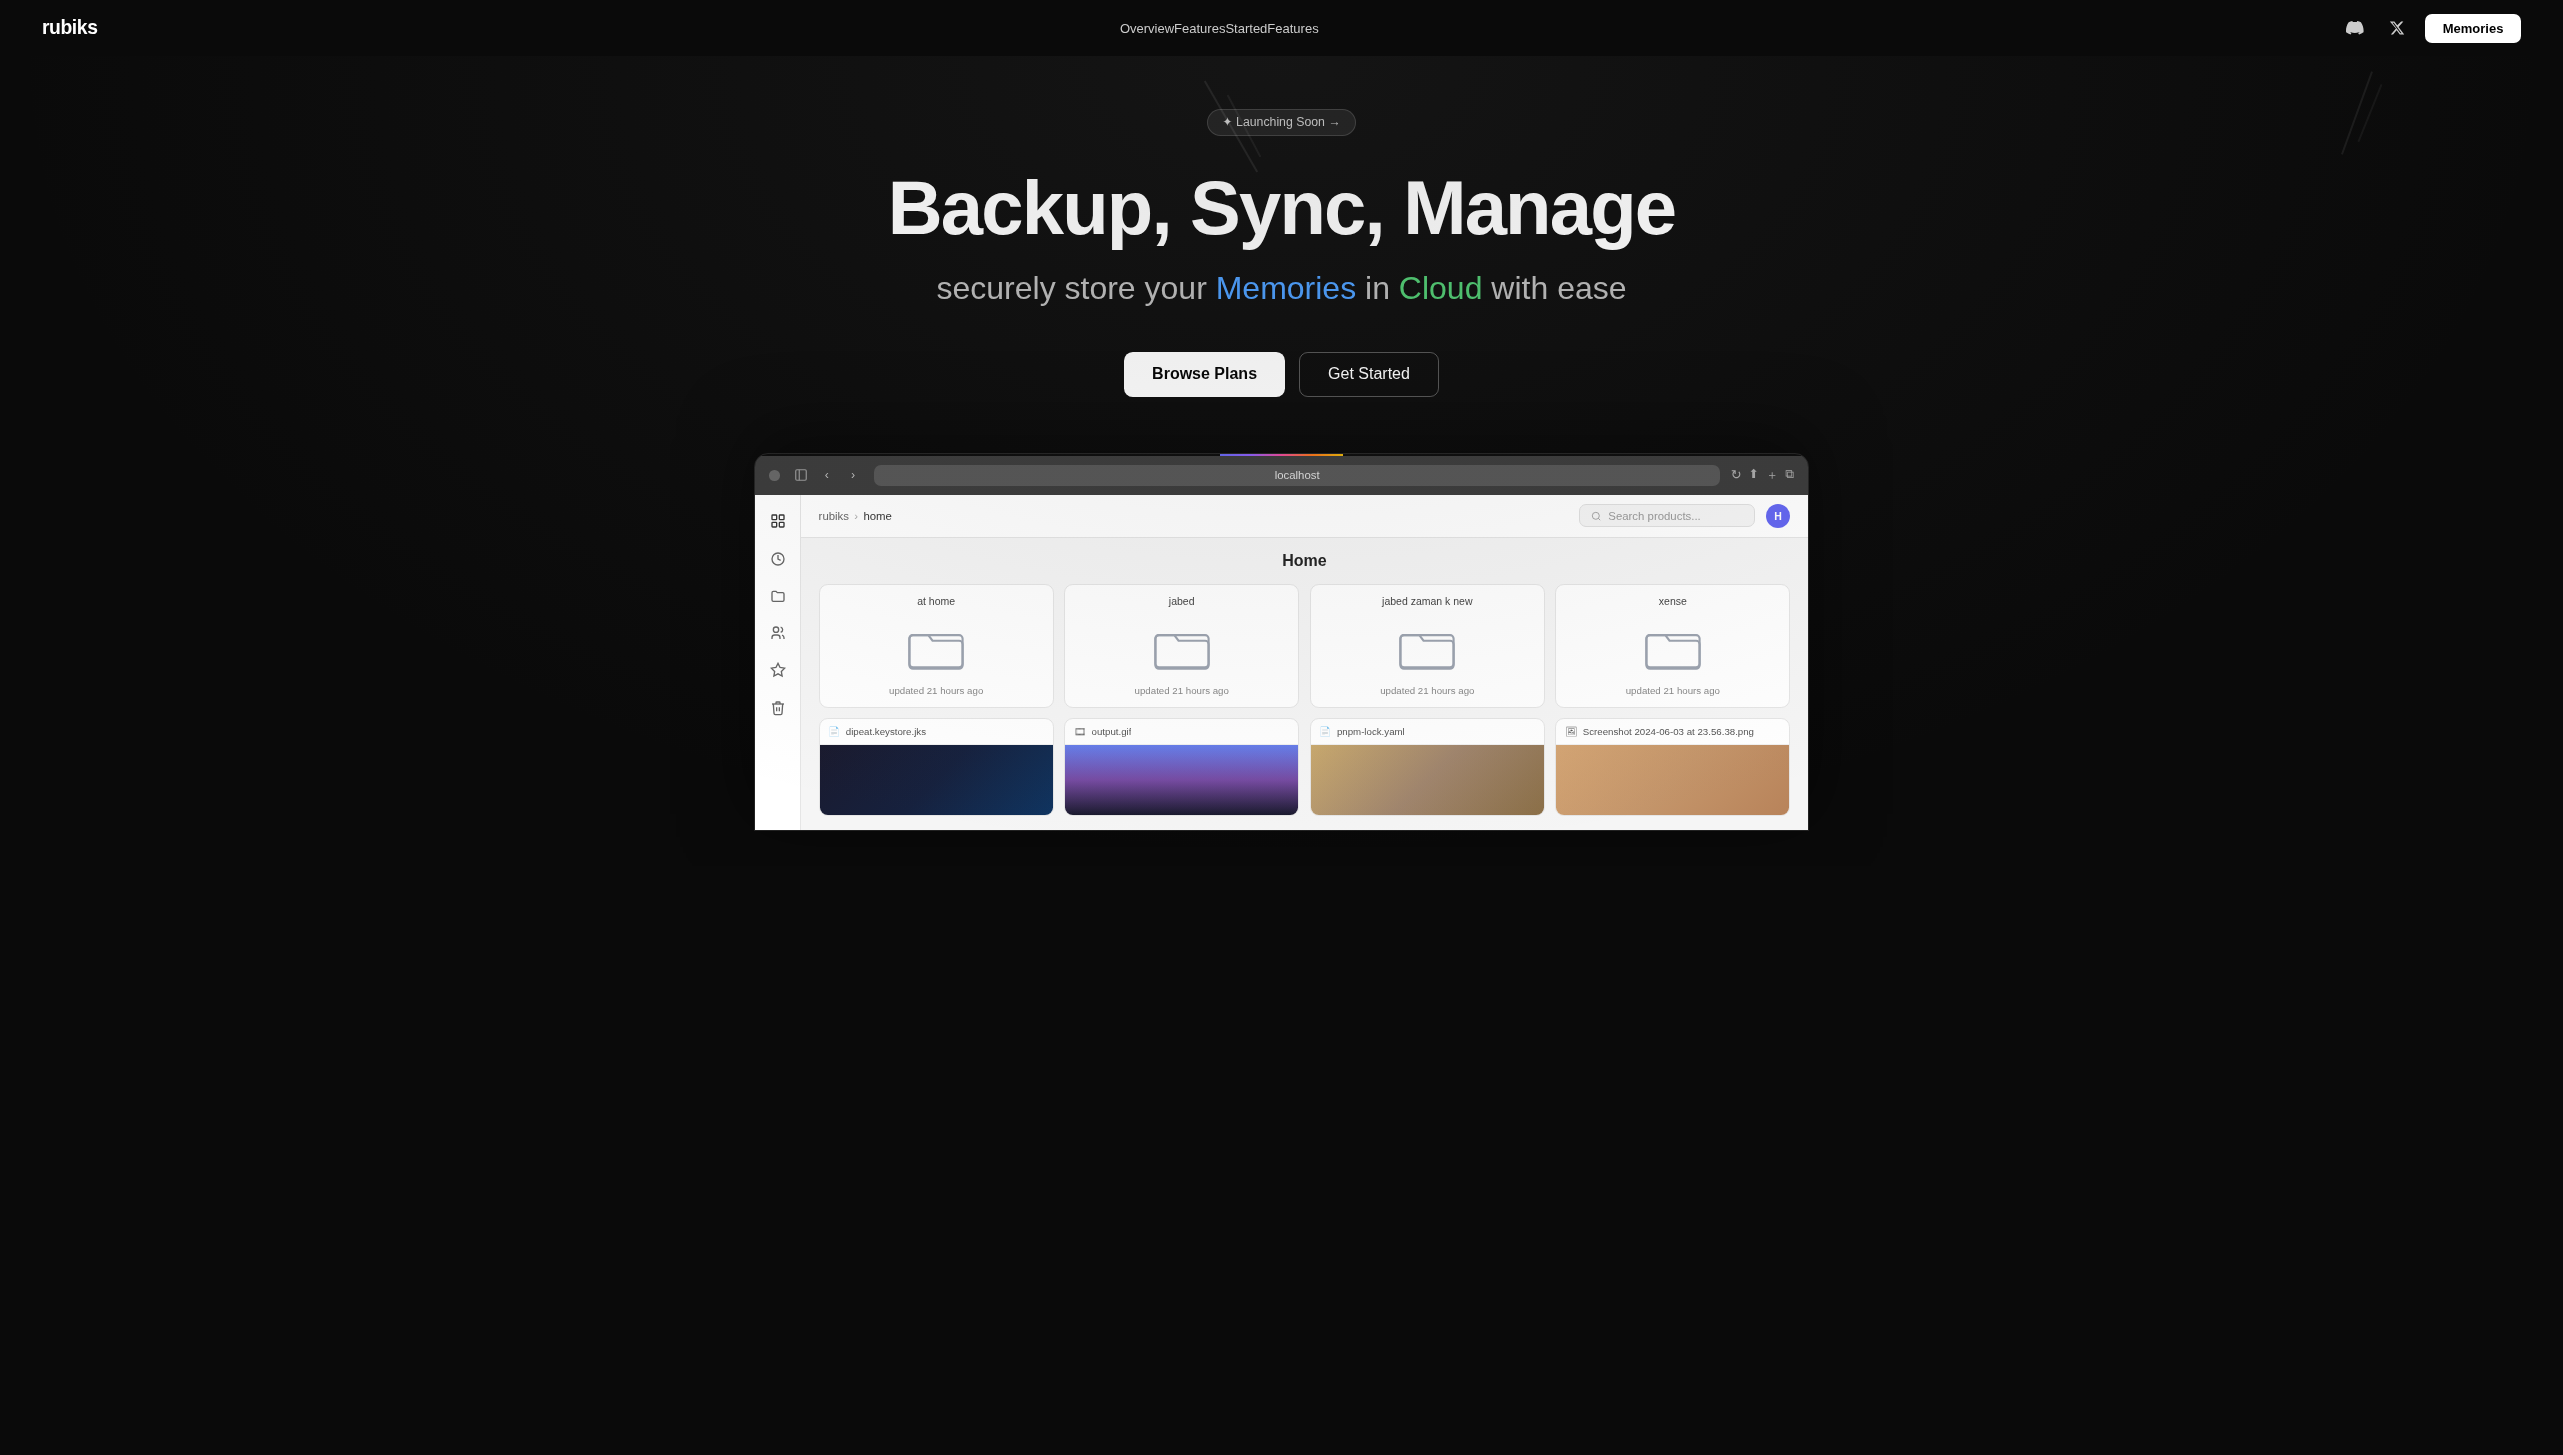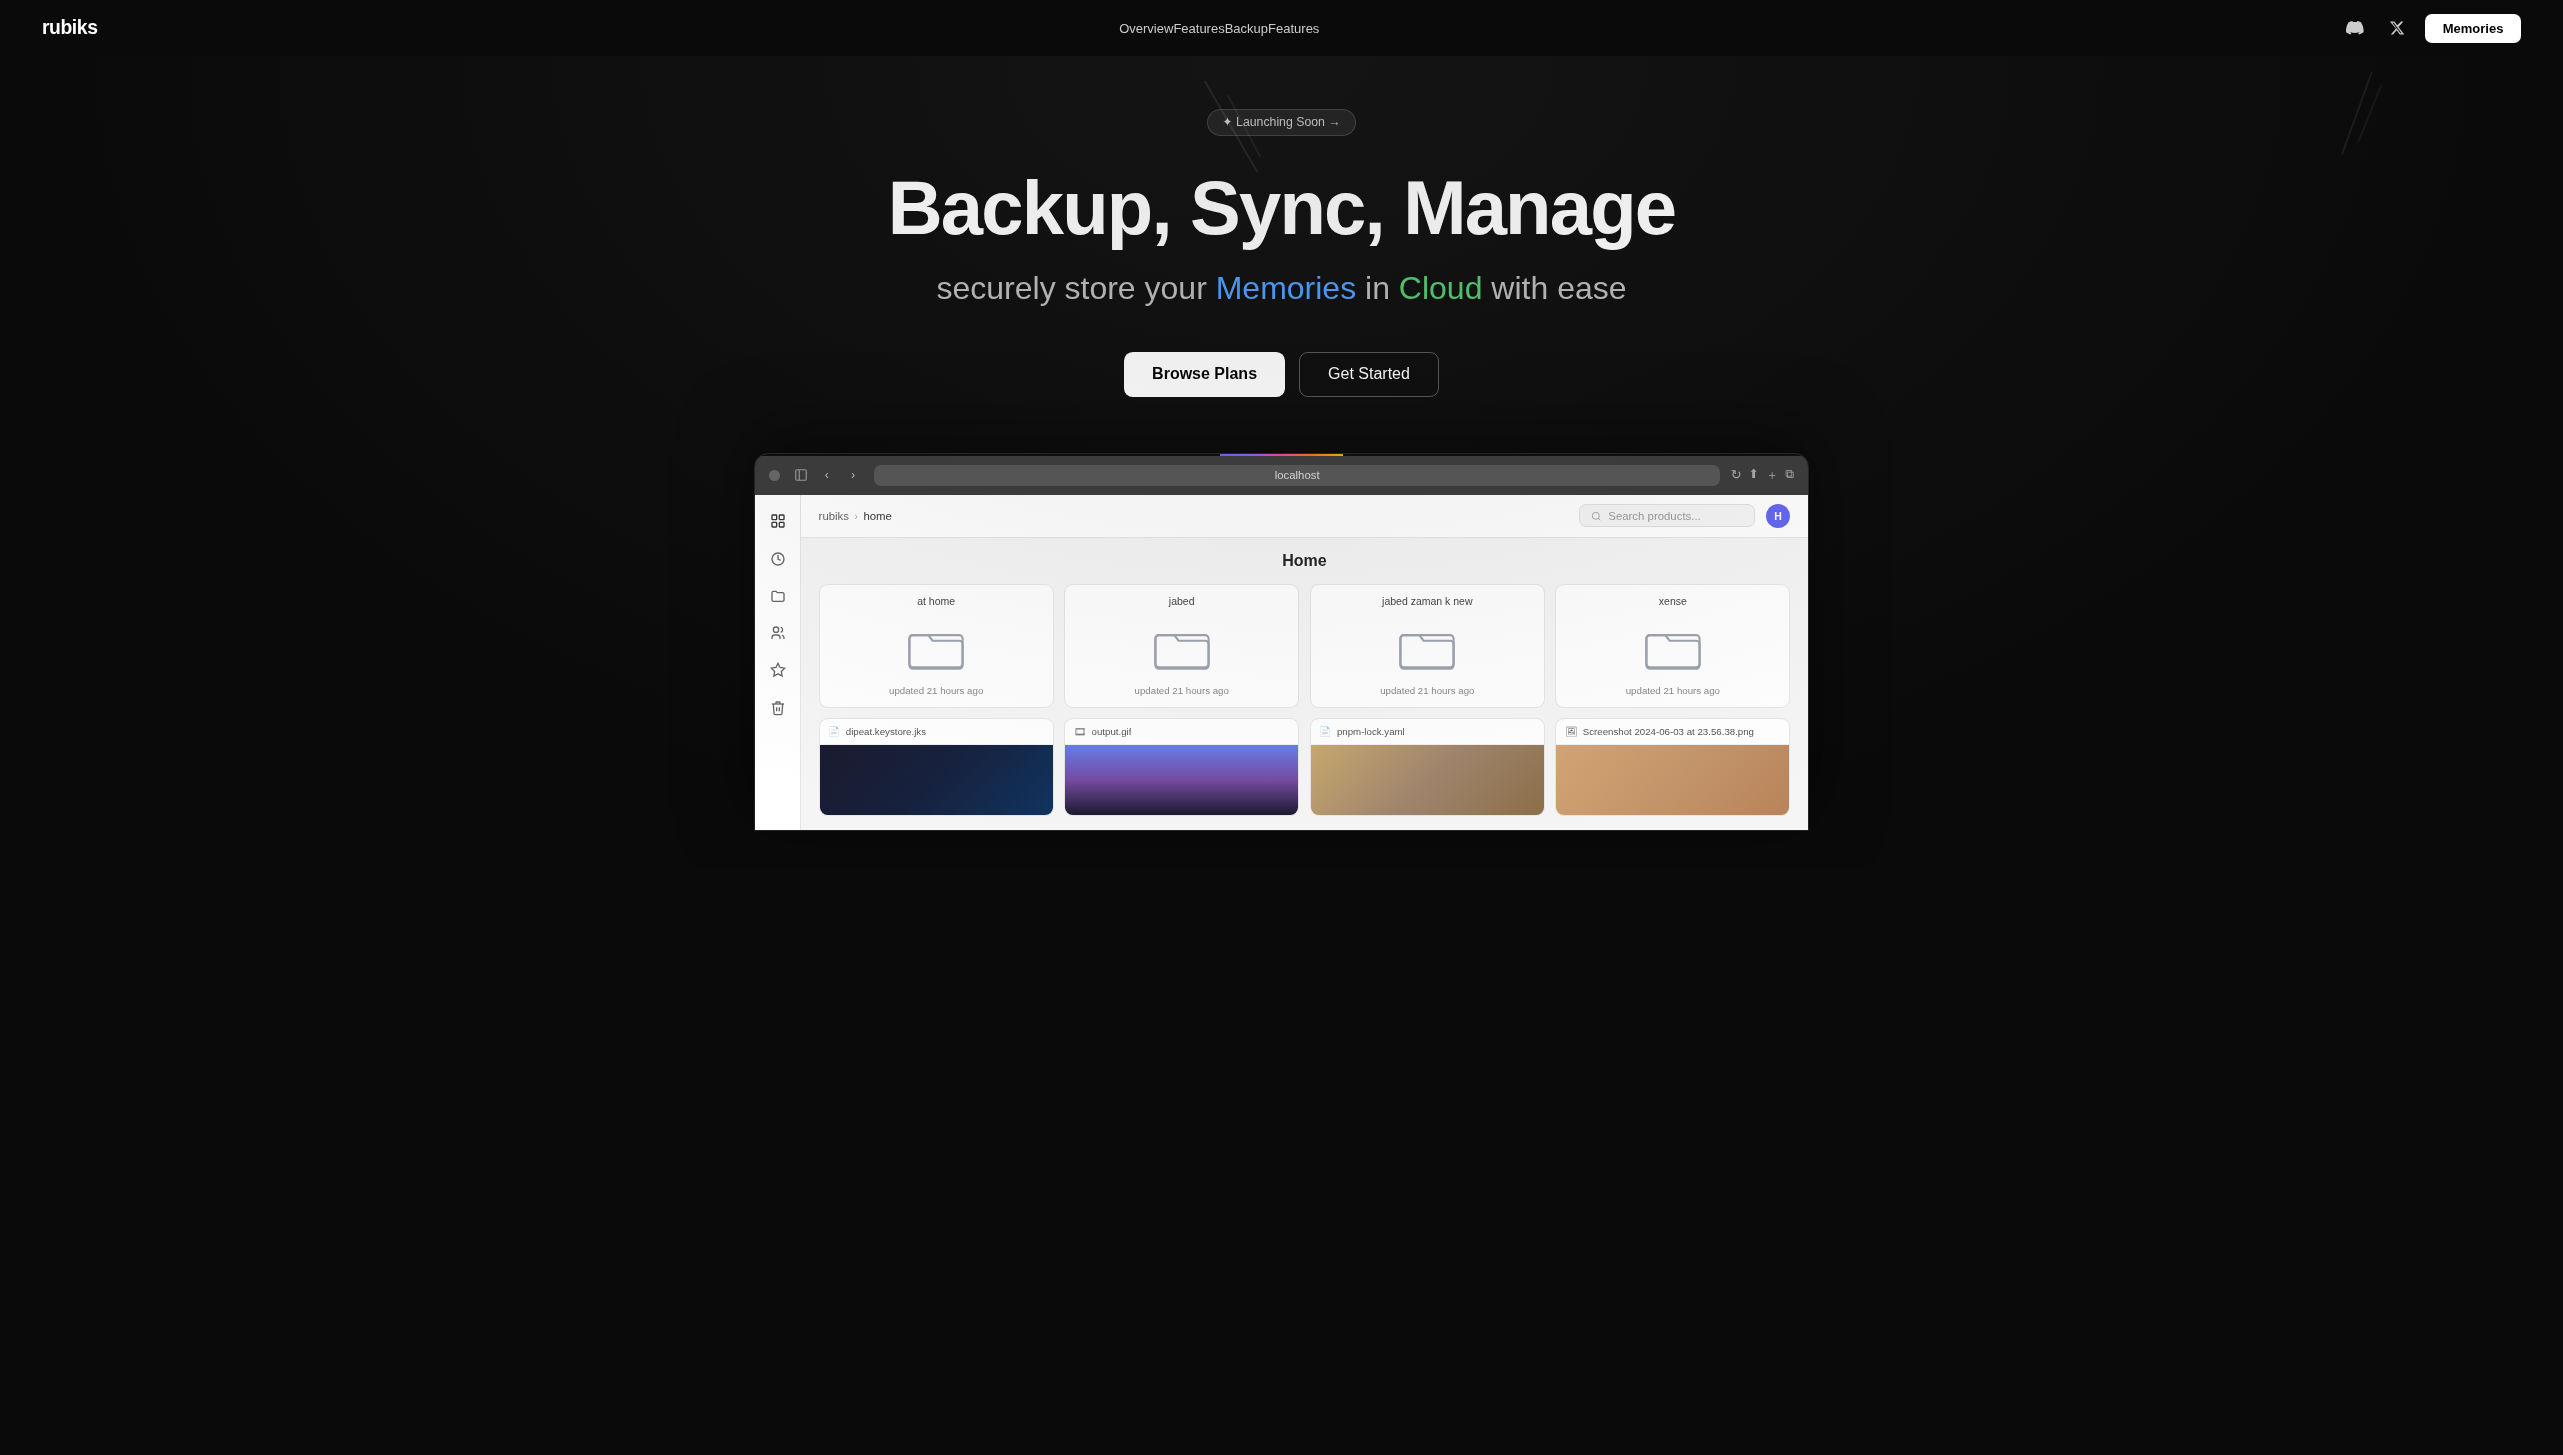--- a/index.html
+++ b/index.html
@@ -378,21 +378,21 @@
     .thumb-room { background: linear-gradient(135deg, #d4a574, #c4956a, #b8835a); }
   </style>
 </head>
 <body>
 
 <nav>
   <span class="nav-logo">rubiks</span>
   <ul class="nav-links">
     <li><a>Overview</a></li>
     <li><a>Features</a></li>
-    <li><a>Backup</a></li>
+    <li><a>Started</a></li>
     <li><a>Features</a></li>
   </ul>
   <div class="nav-right">
     <div class="nav-icon">
 
       <svg width="17.6" height="17.6" viewBox="0 0 24 24" fill="currentColor">
           <path d="M20.317 4.37a19.791 19.791 0 0 0-4.885-1.515.074.074 0 0 0-.079.037c-.21.375-.444.864-.608 1.25a18.27 18.27 0 0 0-5.487 0 12.64 12.64 0 0 0-.617-1.25.077.077 0 0 0-.079-.037A19.736 19.736 0 0 0 3.677 4.37a.07.07 0 0 0-.032.027C.533 9.046-.32 13.58.099 18.057c.002.022.015.043.033.055a19.9 19.9 0 0 0 5.993 3.03.078.078 0 0 0 .084-.028 14.09 14.09 0 0 0 1.226-1.994.076.076 0 0 0-.041-.106 13.107 13.107 0 0 1-1.872-.892.077.077 0 0 1-.008-.128 10.2 10.2 0 0 0 .372-.292.074.074 0 0 1 .077-.01c3.928 1.793 8.18 1.793 12.062 0a.074.074 0 0 1 .078.01c.12.098.246.198.373.292a.077.077 0 0 1-.006.127 12.299 12.299 0 0 1-1.873.892.077.077 0 0 0-.041.107c.36.698.772 1.362 1.225 1.993a.076.076 0 0 0 .084.028 19.839 19.839 0 0 0 6.002-3.03.077.077 0 0 0 .032-.054c.5-5.177-.838-9.674-3.549-13.66a.061.061 0 0 0-.031-.03z"></path>
         </svg>
     </div>
     <div class="nav-icon">

